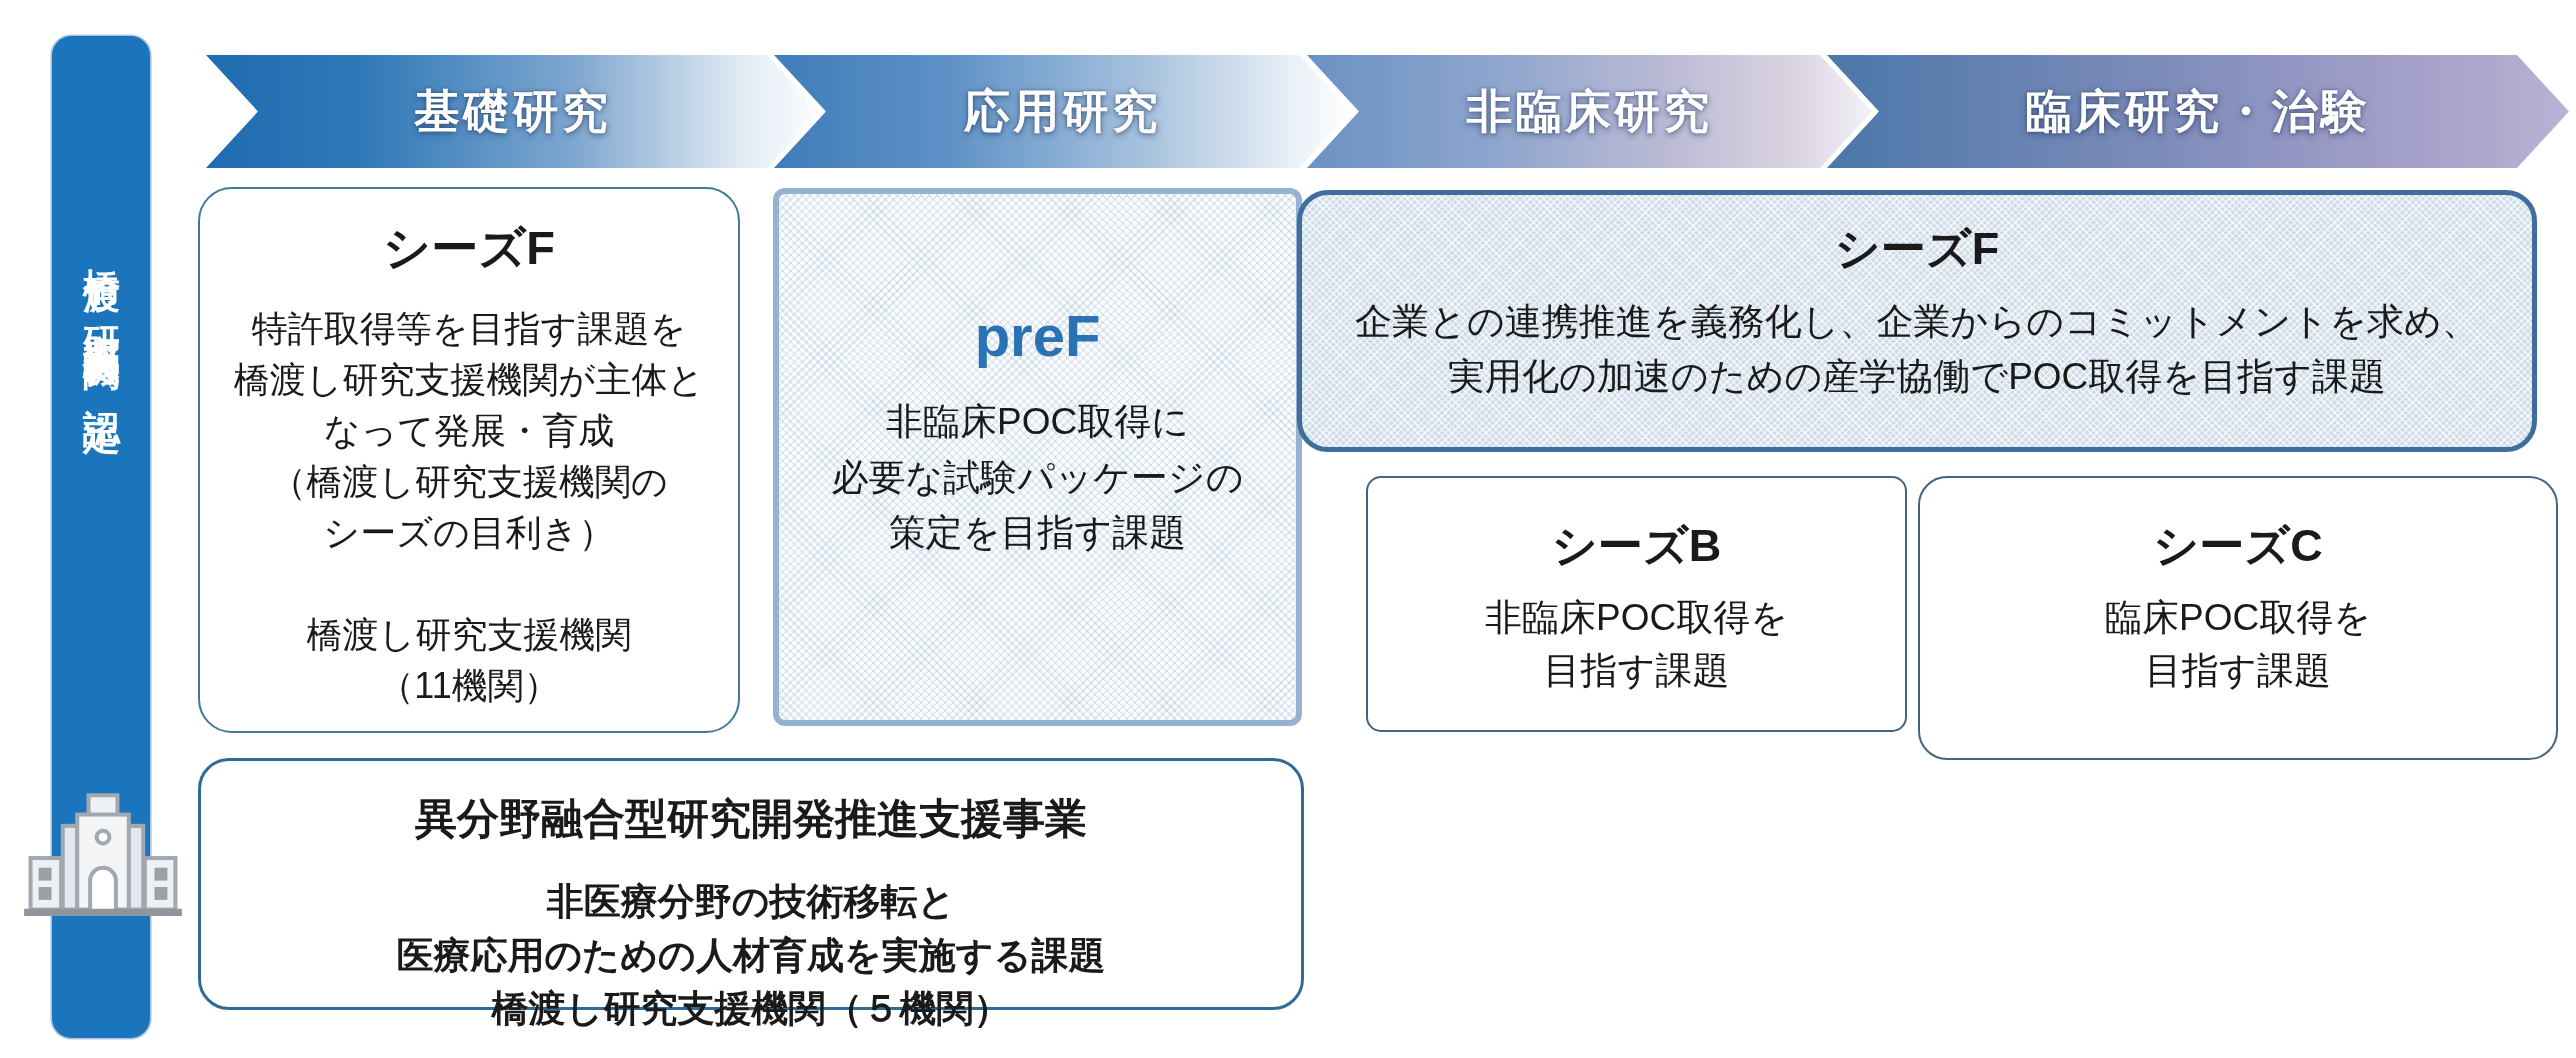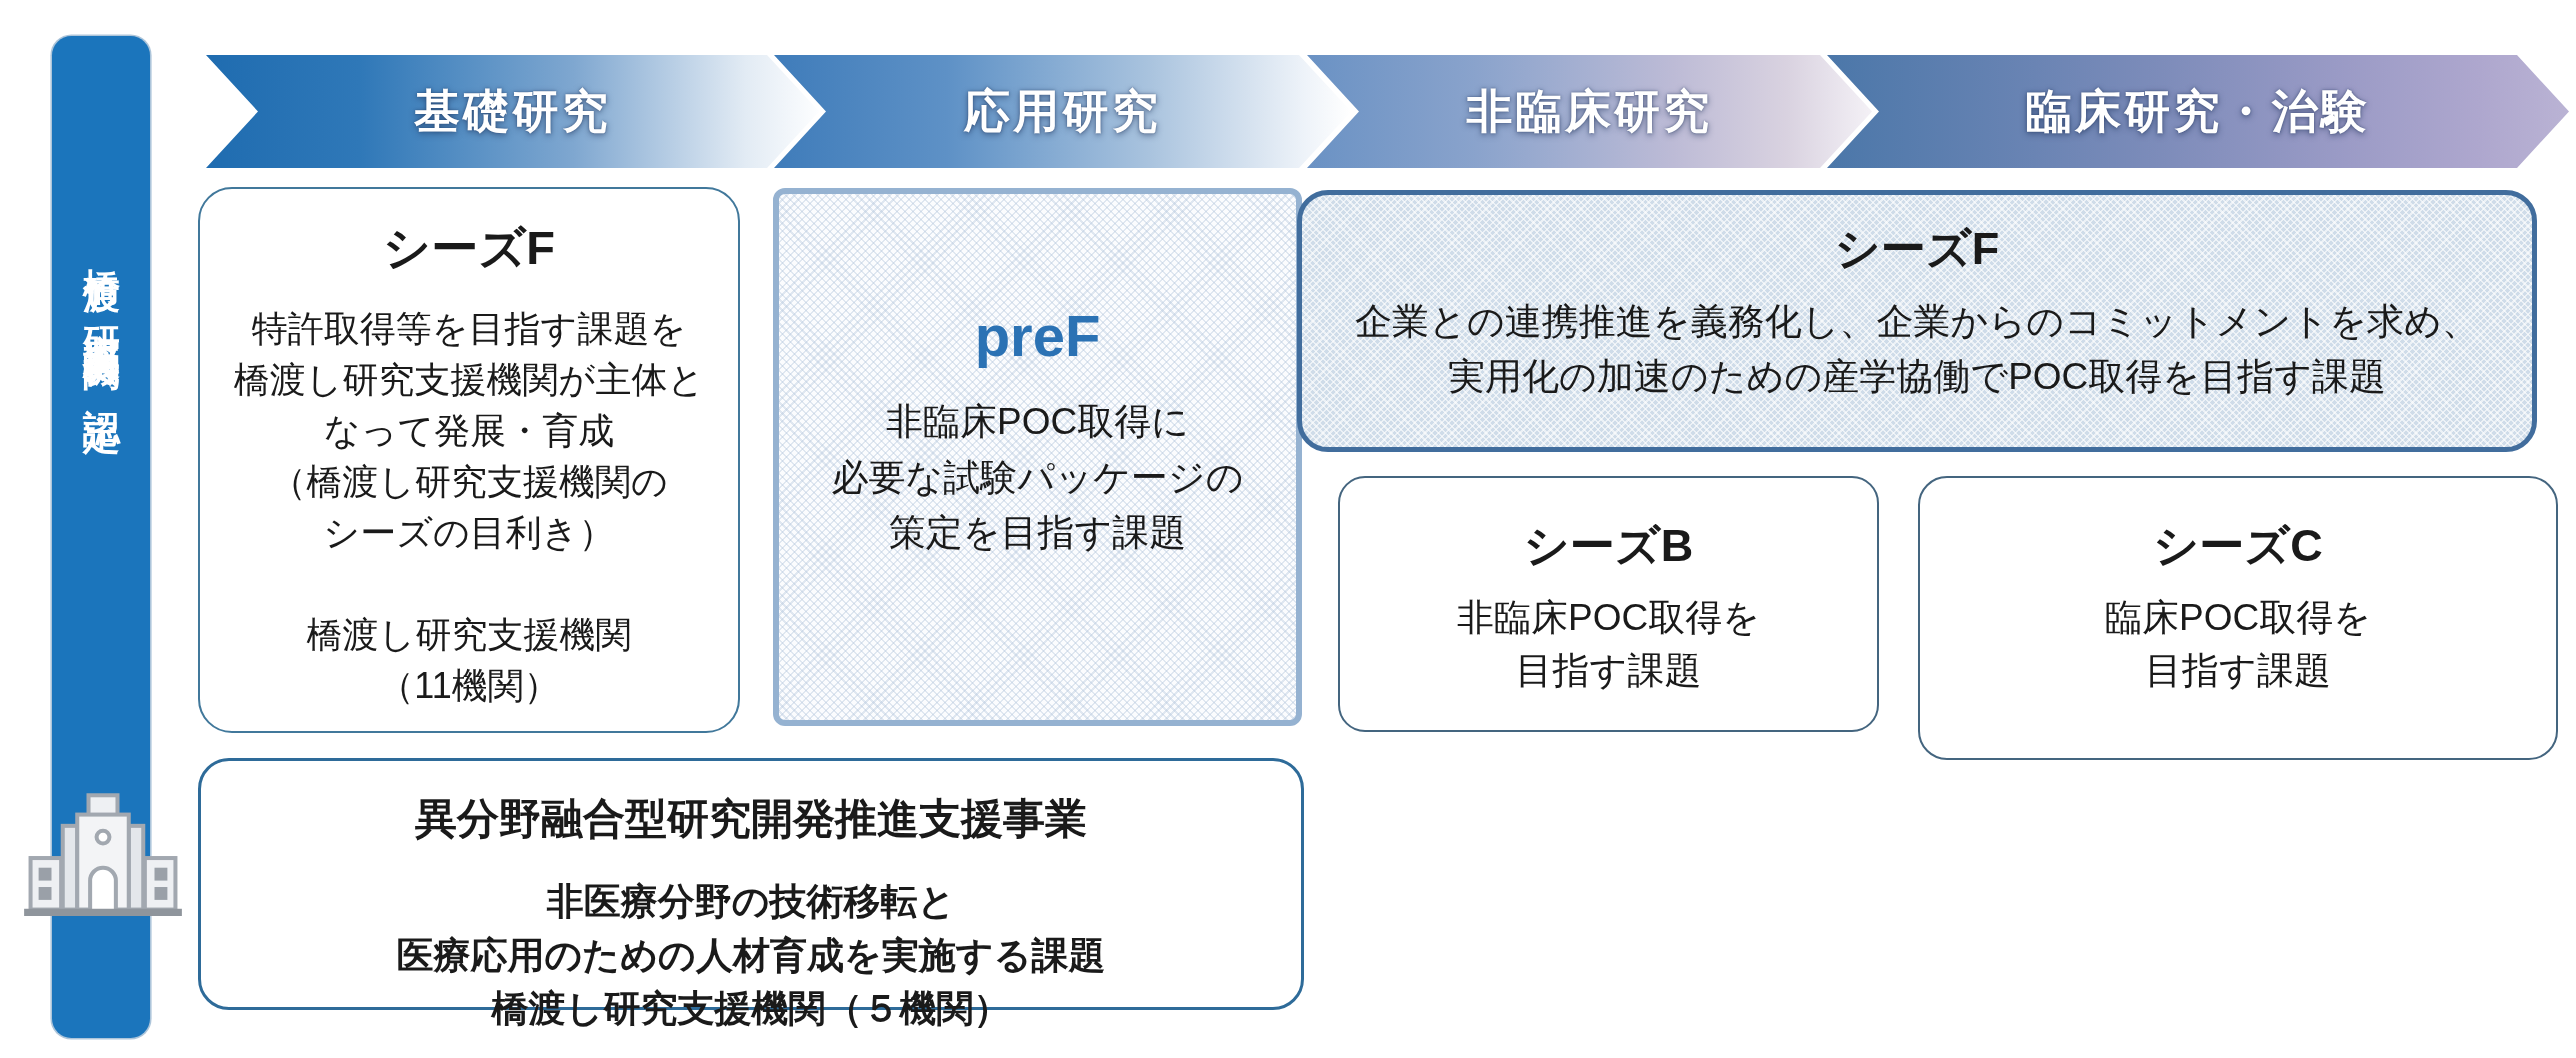--- a/index.html
+++ b/index.html
@@ -64,22 +64,22 @@
 
   .box-seeds-f{left:1297px;top:190px;width:1240px;height:262px;
     border:5.6px solid #416d9d;border-radius:31px;
     background-color:#cfdce9;
     background-image:
       repeating-linear-gradient(45deg, rgba(255,255,255,.6) 0 1.6px, transparent 1.6px 4.8px),
       repeating-linear-gradient(135deg, rgba(255,255,255,.6) 0 1.6px, transparent 1.6px 4.8px);}
   .box-seeds-f .box-title{margin-top:31px;font-size:45px;}
   .box-seeds-f .box-desc{margin-top:24px;font-size:37px;line-height:1.48;}
 
-  .box-seeds-b{left:1338px;top:476px;width:541px;height:256px;
-    border:2.4px solid #44657f;border-radius:27px;}
+  .box-seeds-b{left:1366px;top:476px;width:541px;height:256px;
+    border:2.4px solid #44657f;border-radius:15px;}
   .box-seeds-c{left:1918px;top:476px;width:640px;height:284px;
     border:2.4px solid #44657f;border-radius:29px;}
   .box-seeds-b .box-title,.box-seeds-c .box-title{margin-top:45px;font-size:45px;}
   .box-seeds-b .box-desc,.box-seeds-c .box-desc{margin-top:22.6px;font-size:37px;line-height:1.45;}
 
   .box-fusion{left:198px;top:758px;width:1106px;height:252px;
     border:3.2px solid #2e6b99;border-radius:31px;}
   .box-fusion .box-title{margin-top:37px;font-size:42px;}
   .box-fusion .box-desc{margin-top:35px;font-size:37px;line-height:1.45;font-weight:bold;}
 </style>

